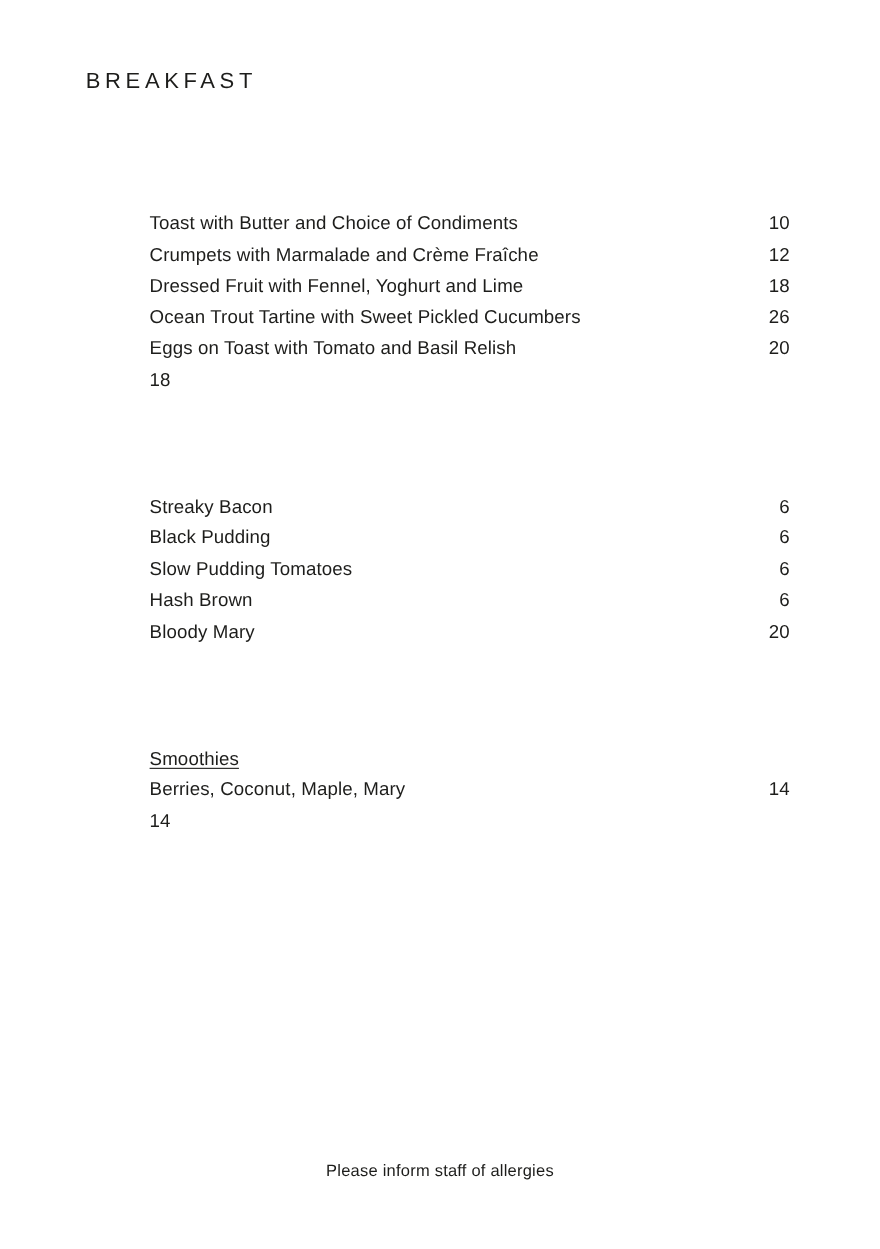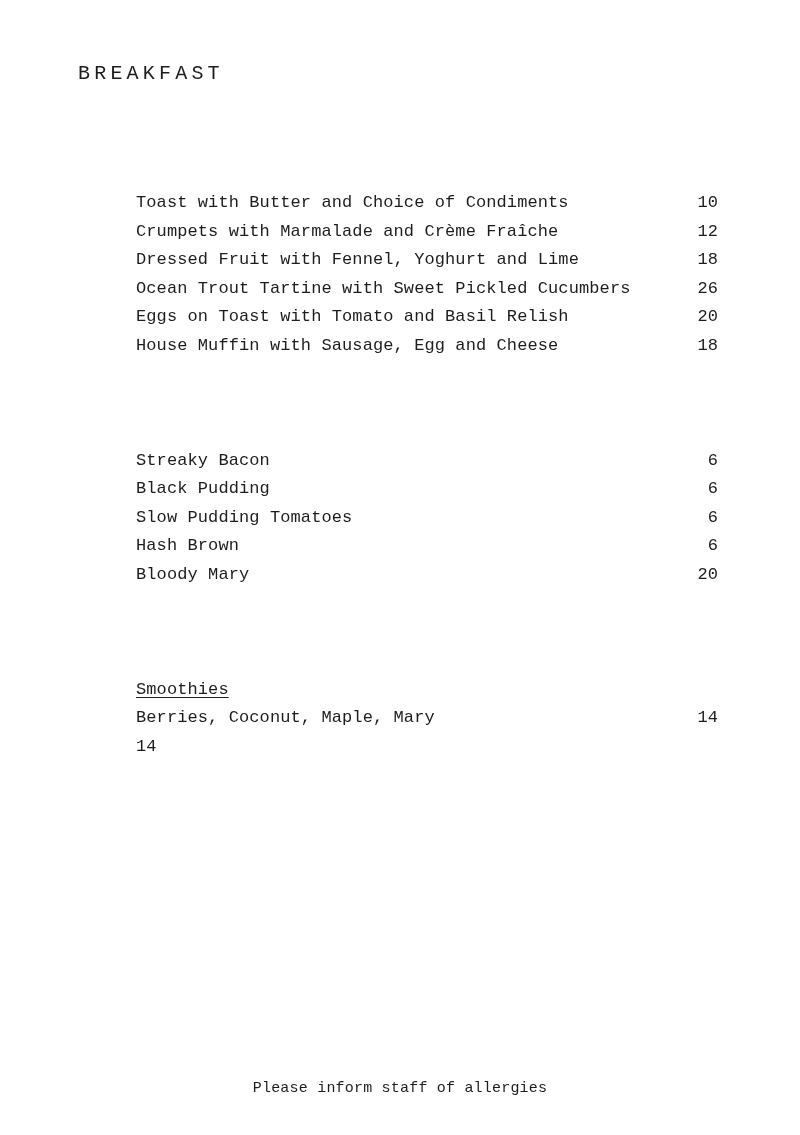--- a/index.html
+++ b/index.html
@@ -5,21 +5,21 @@
   html, body {
     margin: 0;
     padding: 0;
     background: #ffffff;
   }
   .page {
     position: relative;
     width: 800px;
     height: 1119px;
     background: #ffffff;
-    font-family: Liberation Mono, monospace;
+    font-family: Liberation Sans, sans-serif;
     color: #1d1d1b;
     overflow: hidden;
   }
   .title {
     position: absolute;
     left: 78px;
     top: 62px;
     margin: 0;
     font-size: 20px;
     font-weight: 400;
@@ -55,21 +55,21 @@
   .item-name {
     white-space: nowrap;
   }
   .item-price {
     white-space: nowrap;
     text-align: right;
   }
   .footer {
     position: absolute;
     left: 0;
-    top: 1078px;
+    top: 1054px;
     width: 100%;
     text-align: center;
     font-size: 15px;
     font-weight: 400;
     letter-spacing: 0.2px;
     line-height: 22px;
     color: #1d1d1b;
   }
 </style>
 </head>
@@ -94,21 +94,20 @@
         </div>
         <div class="menu-row">
           <span class="item-name">Ocean Trout Tartine with Sweet Pickled Cucumbers</span>
           <span class="item-price">26</span>
         </div>
         <div class="menu-row">
           <span class="item-name">Eggs on Toast with Tomato and Basil Relish</span>
           <span class="item-price">20</span>
         </div>
         <div class="menu-row">
-          <span class="item-name">House Muffin with Sausage, Egg and Cheese</span>
           <span class="item-price">18</span>
         </div>
       </section>
       <section class="menu-section">
         <div class="menu-row">
           <span class="item-name">Streaky Bacon</span>
           <span class="item-price">6</span>
         </div>
         <div class="menu-row">
           <span class="item-name">Black Pudding</span>

